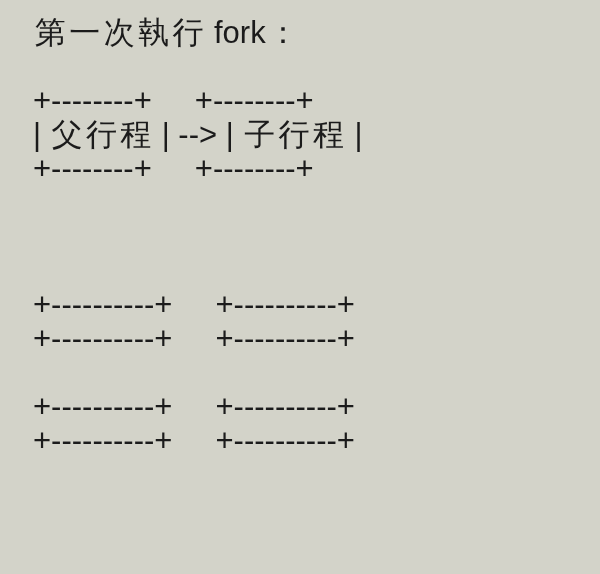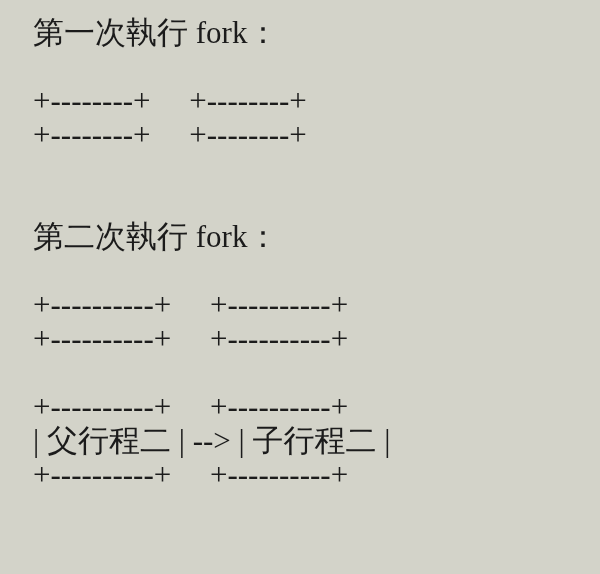--- a/index.html
+++ b/index.html
@@ -10,21 +10,21 @@
     width: 600px;
     height: 574px;
     overflow: hidden;
     background: #d3d3c9;
   }
   .page {
     box-sizing: border-box;
     width: 600px;
     height: 574px;
     padding: 16px 0 0 33px;
-    font-family: Liberation Serif, serif;
+    font-family: Liberation Sans, sans-serif;
     font-size: 31px;
     color: #1b1b1b;
   }
   .line {
     height: 34px;
     line-height: 34px;
     white-space: pre;
     letter-spacing: 0;
     font-weight: 500;
   }
@@ -38,35 +38,34 @@
 </head>
 <body style="background: rgb(211, 211, 201);">
 
 <div class="page" style="color: rgb(27, 27, 27);">
 
   <div>
     <div class="line cjk-grid"><span class="w2">第</span><span class="w2">一</span><span class="w2">次</span><span class="w2">執</span><span class="w2">行</span> fork<span class="w2">：</span></div>
     <div class="line"></div>
     <div>
       <div class="line cjk-grid">+--------+     +--------+</div>
+      <div class="line cjk-grid">| <span class="w2">父</span><span class="w2">行</span><span class="w2">程</span> | --&gt; | <span class="w2">子</span><span class="w2">行</span><span class="w2">程</span> |</div>
       <div class="line cjk-grid">+--------+     +--------+</div>
     </div>
   </div>
 
   <div class="line"></div>
   <div class="line"></div>
 
   <div>
-    <div class="line cjk-grid"><span class="w2">第</span><span class="w2">二</span><span class="w2">次</span><span class="w2">執</span><span class="w2">行</span> fork<span class="w2">：</span></div>
     <div class="line"></div>
     <div>
       <div class="line cjk-grid">+----------+     +----------+</div>
       <div class="line cjk-grid">+----------+     +----------+</div>
     </div>
     <div class="line"></div>
     <div>
       <div class="line cjk-grid">+----------+     +----------+</div>
-      <div class="line cjk-grid">| <span class="w2">父</span><span class="w2">行</span><span class="w2">程</span><span class="w2">二</span> | --&gt; | <span class="w2">子</span><span class="w2">行</span><span class="w2">程</span><span class="w2">二</span> |</div>
       <div class="line cjk-grid">+----------+     +----------+</div>
     </div>
   </div>
 
 </div>
 
 </body></html>

